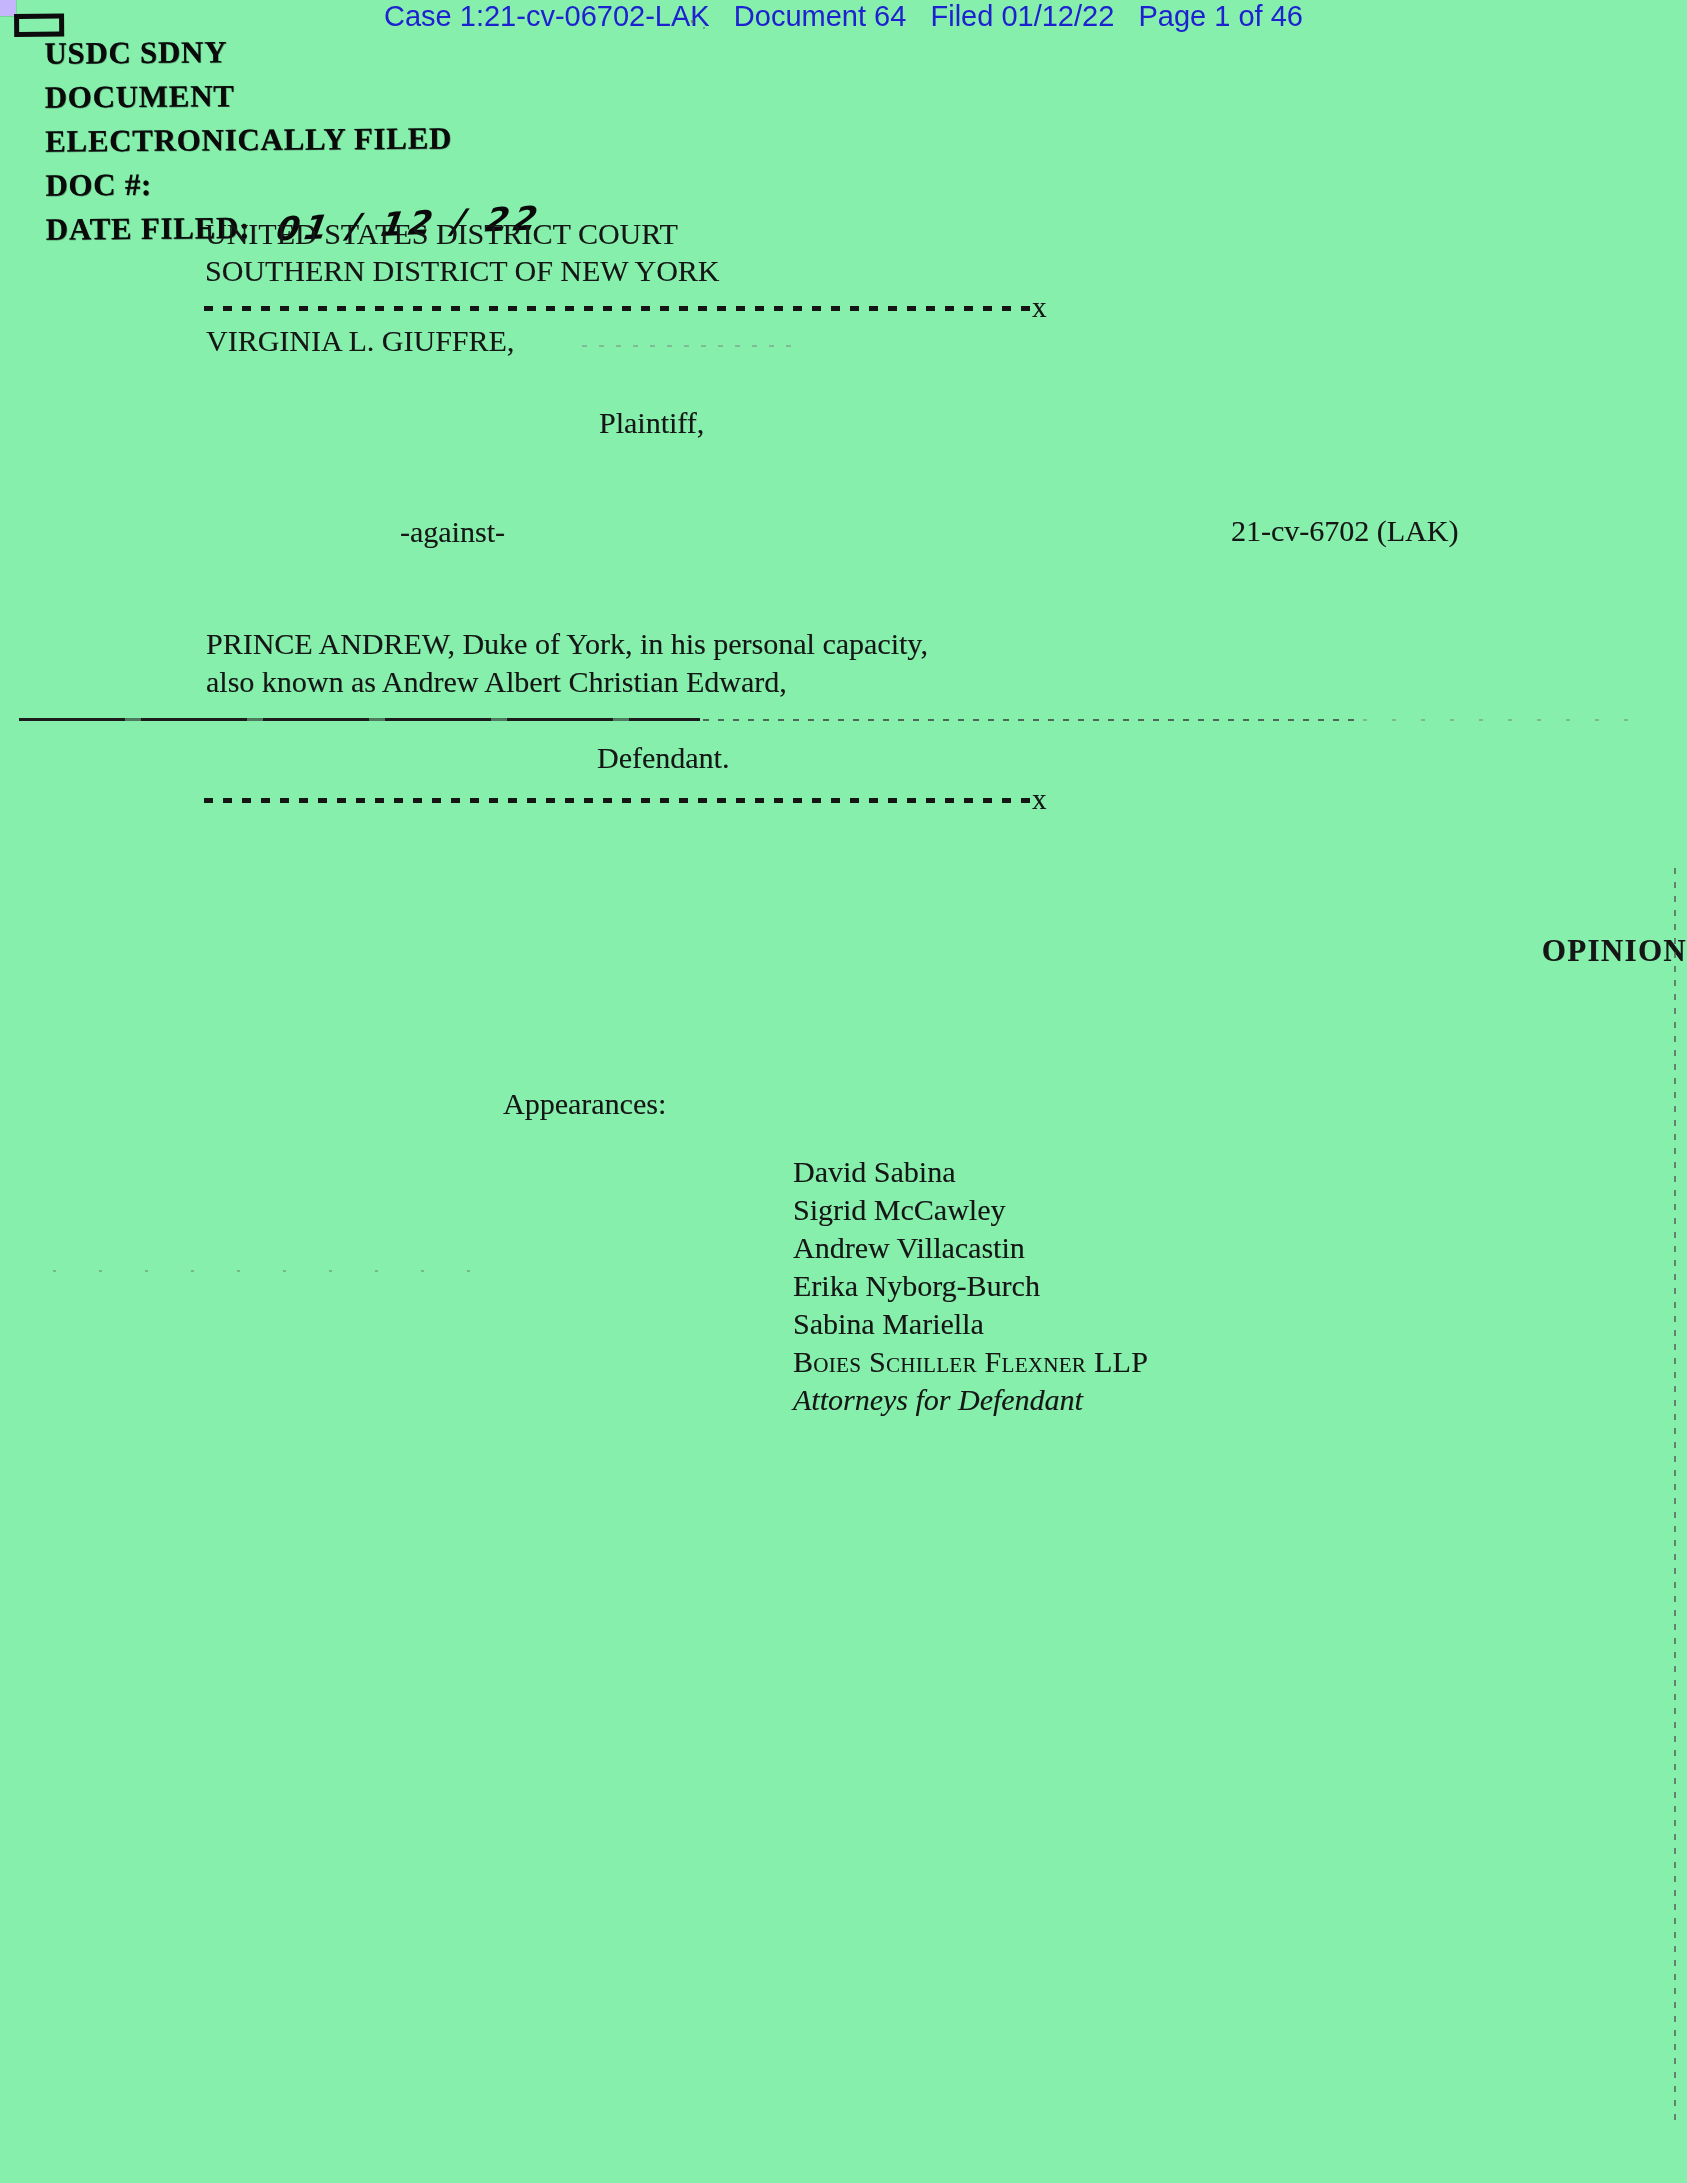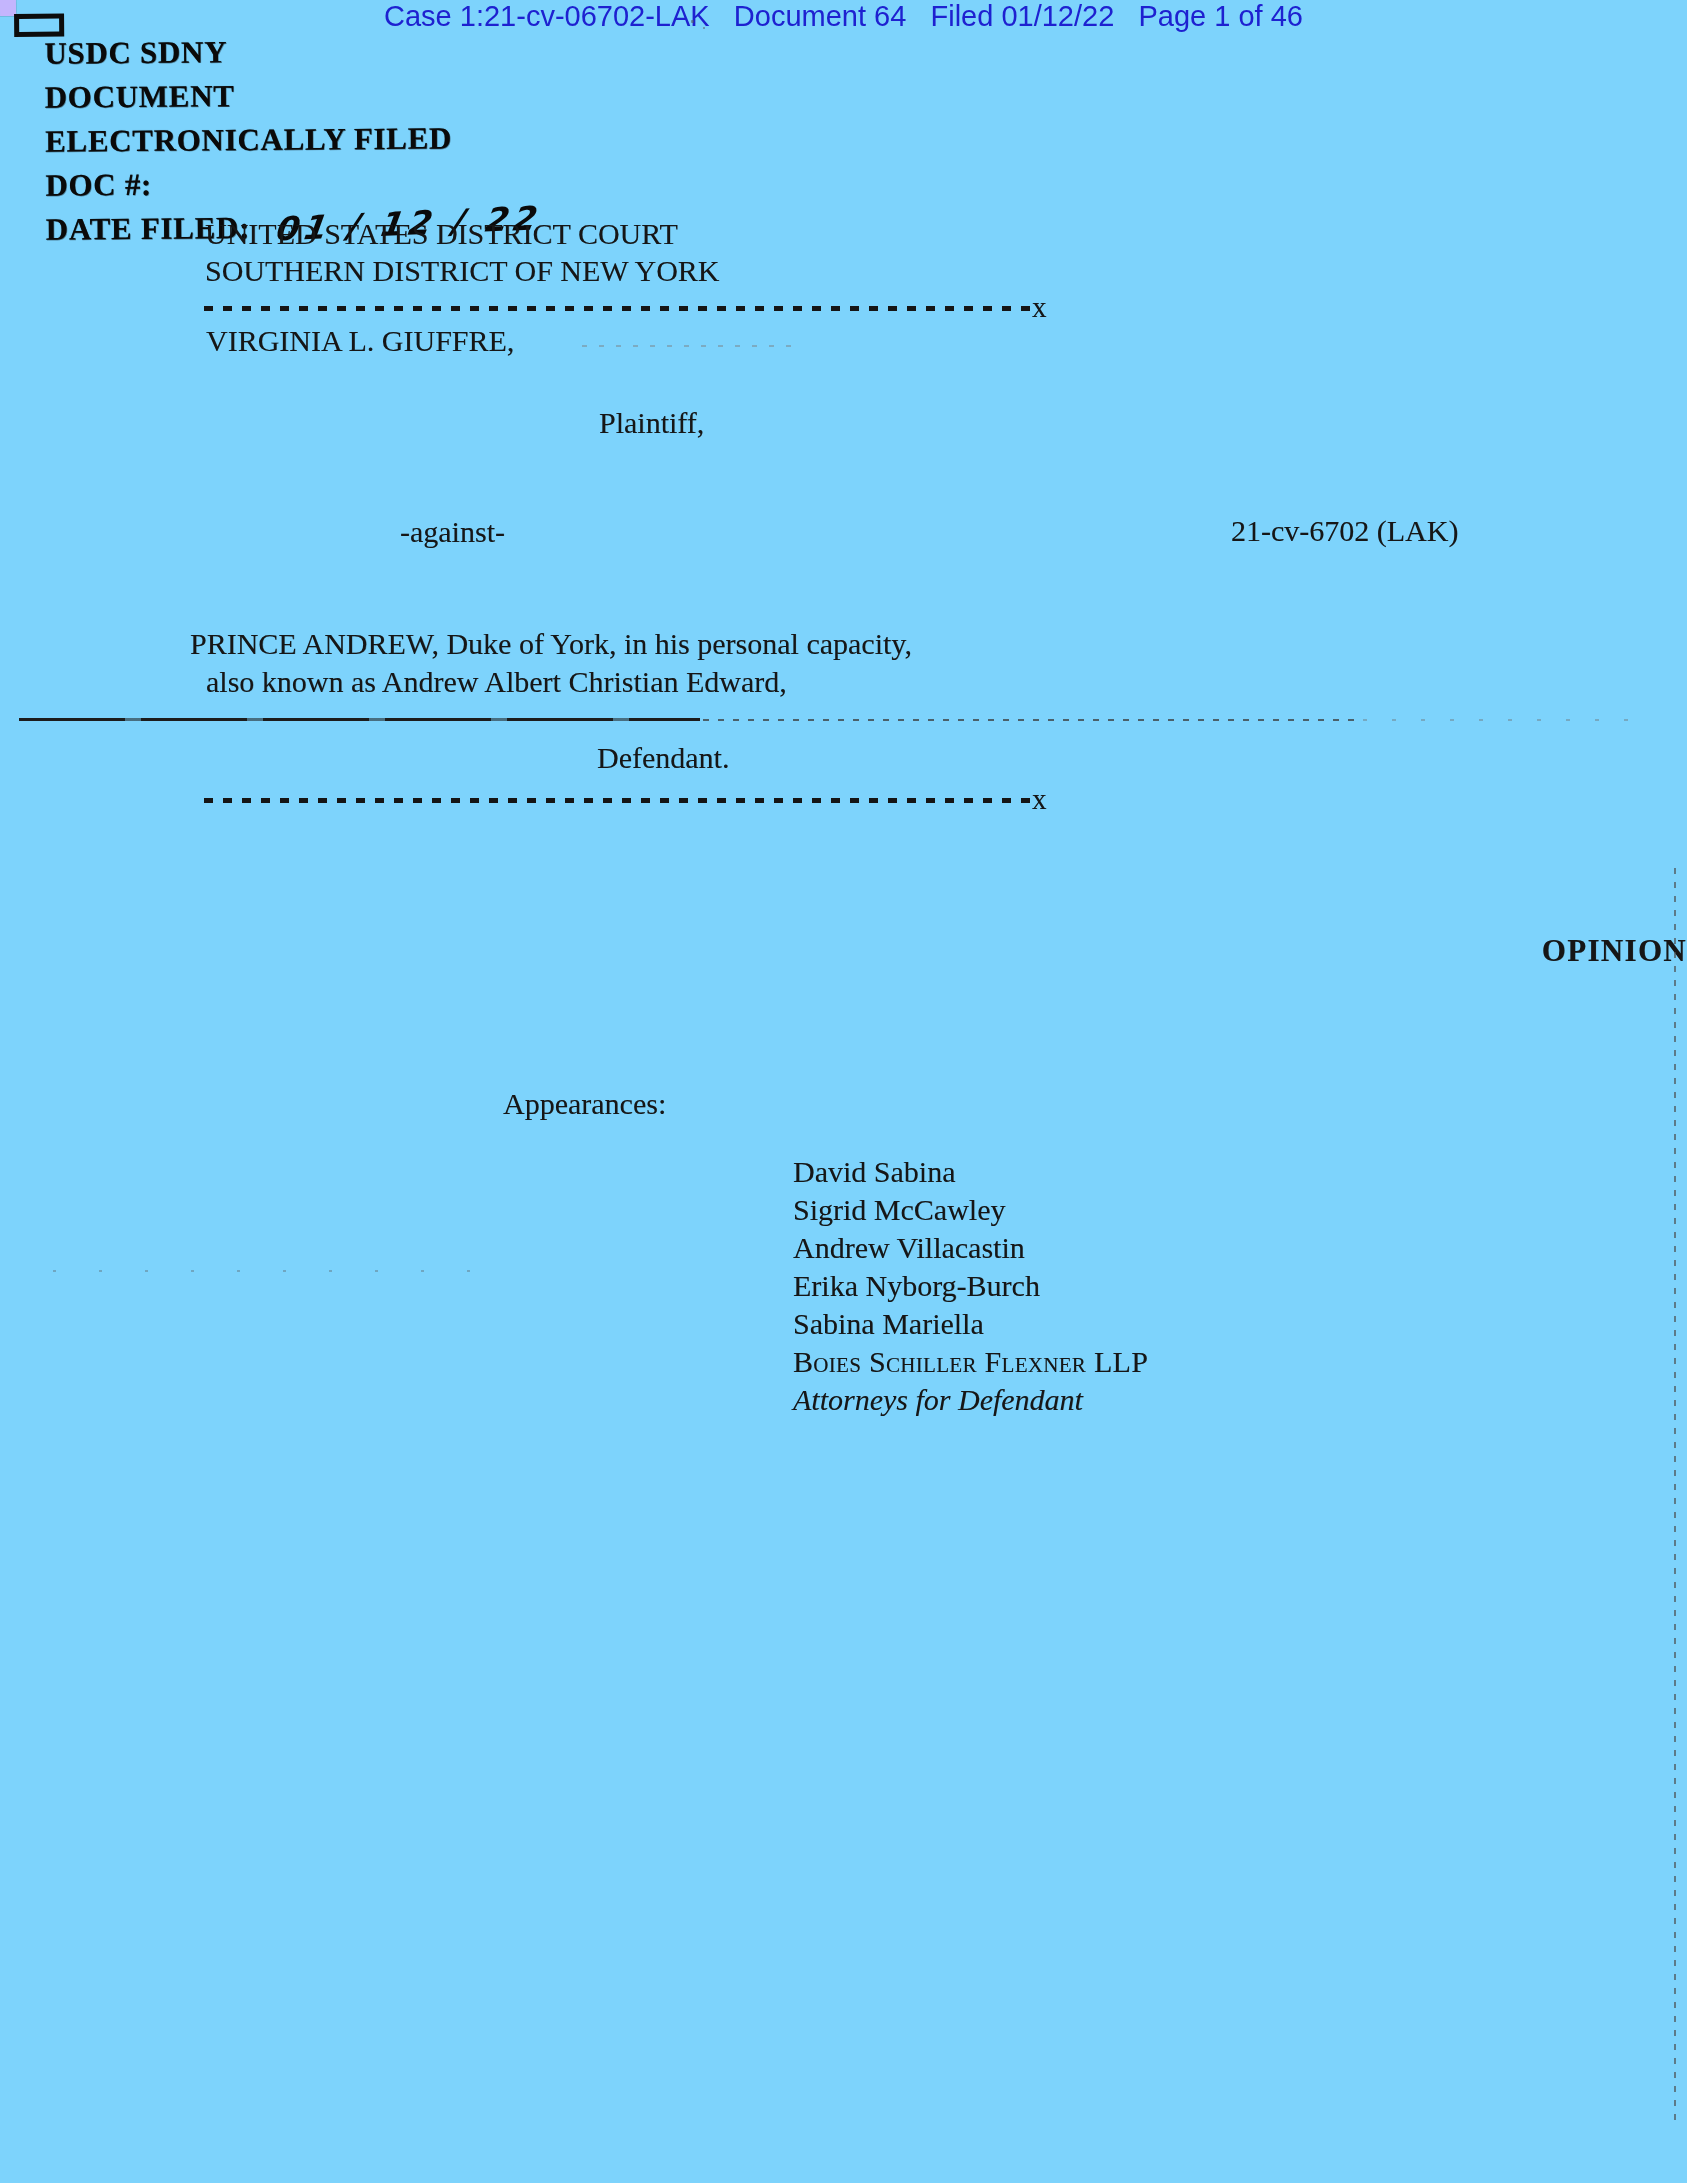--- a/index.html
+++ b/index.html
@@ -1,20 +1,20 @@
 <!DOCTYPE html>
 <html style="font-size:10.6px"><head>
 <meta charset="utf-8">
 <style>
   html,body{margin:0;padding:0;background:#ffffff;}
   .page{
     position:relative;
     width:1687px;
     height:2183px;
-    background:#7dd3fc;
+    background:#86efac;
     overflow:hidden;
     font-family:"Liberation Serif", serif;
     color:#141414;
   }
   .abs{position:absolute;}
   .serif{
     font-family:"Liberation Serif", serif;
     font-size:30px;
     line-height:1.2;
     color:#161616;
@@ -128,21 +128,21 @@
   <div class="abs serif sep-x" style="left:1032px;top:290px;">x</div>
 
   <div class="abs serif" style="left:206px;top:323px;">VIRGINIA L. GIUFFRE,</div>
   <div class="abs noise-giuffre"></div>
 
   <div class="abs serif" style="left:599px;top:405px;">Plaintiff,</div>
 
   <div class="abs serif" style="left:400px;top:514px;">-against-</div>
   <div class="abs serif" style="left:1231px;top:513px;">21-cv-6702 (LAK)</div>
 
-  <div class="abs serif" style="left:190px;top:626px;">PRINCE ANDREW, Duke of York, in his personal capacity,</div>
+  <div class="abs serif" style="left:206px;top:626px;">PRINCE ANDREW, Duke of York, in his personal capacity,</div>
   <div class="abs serif" style="left:206px;top:664px;">also known as Andrew Albert Christian Edward,</div>
 
   <div class="abs scanline-a"></div>
   <div class="abs scanline-b"></div>
   <div class="abs scanline-c"></div>
 
   <div class="abs serif" style="left:597px;top:740px;">Defendant.</div>
 
   <div class="abs dashline" style="left:204px;top:798px;"></div>
   <div class="abs serif sep-x" style="left:1032px;top:782px;">x</div>

